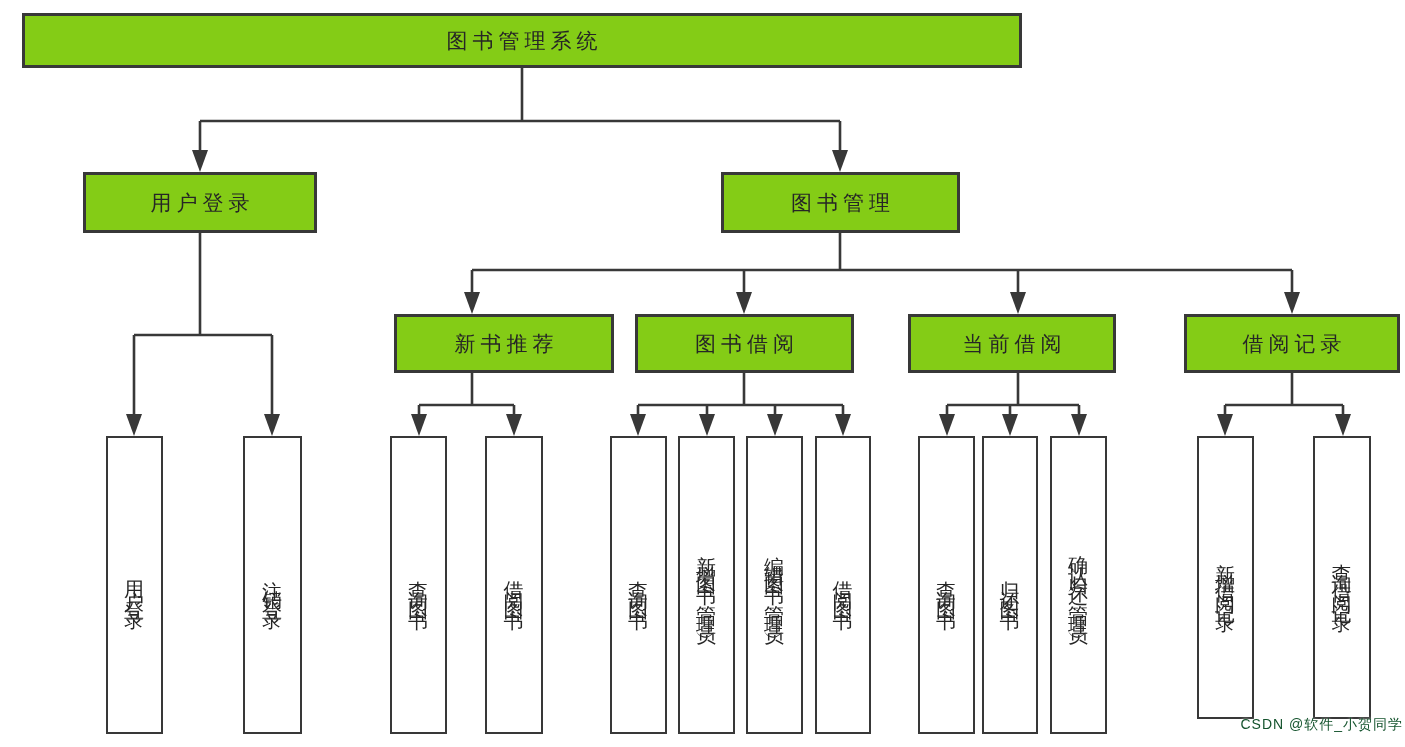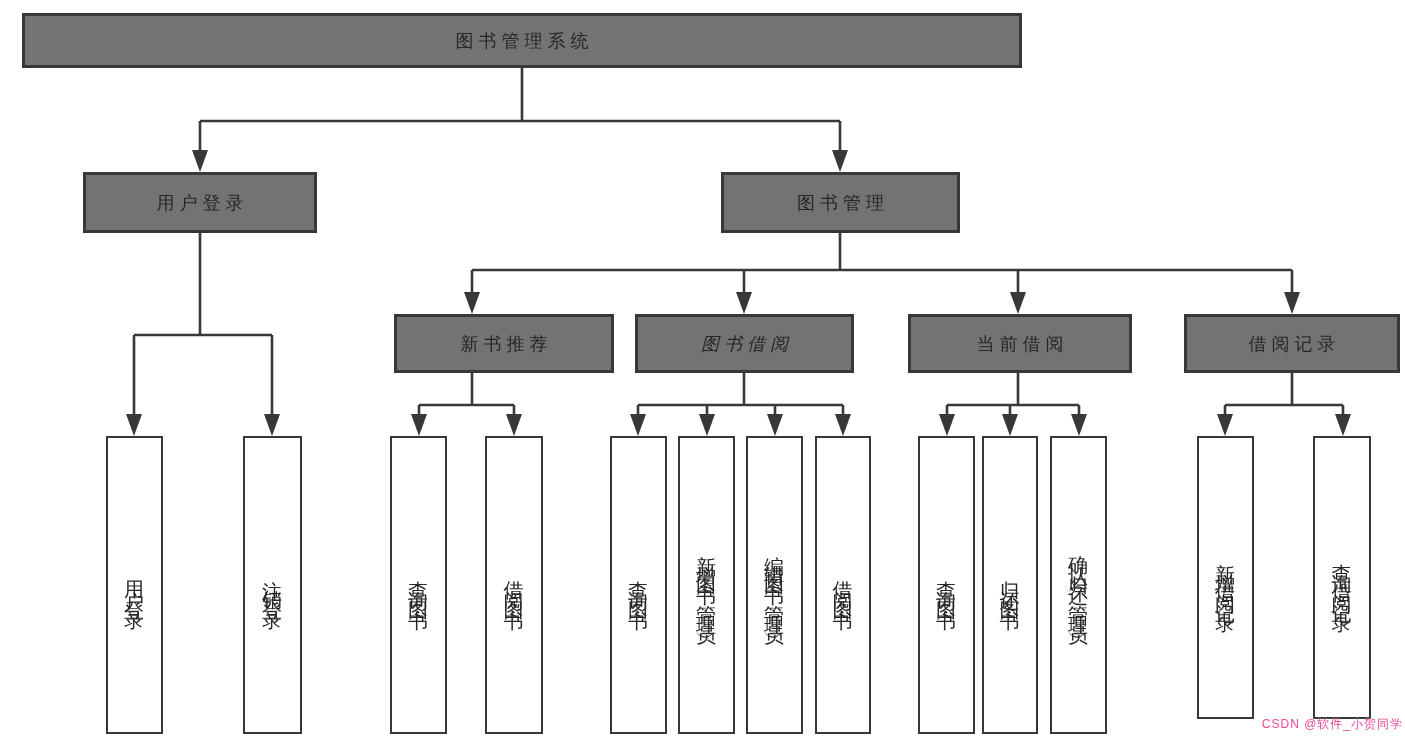--- a/index.html
+++ b/index.html
@@ -13,25 +13,25 @@
   }
   svg.connectors {
     position: absolute;
     left: 0; top: 0;
     z-index: 1;
   }
   .hbox {
     position: absolute;
     box-sizing: border-box;
     border: 3px solid #383838;
-    background: #737373;
+    background: #84cc16;
     display: flex;
     align-items: center;
     justify-content: center;
-    font-size: 18px;
+    font-size: 21px;
     letter-spacing: 5px;
     text-indent: 5px;
     color: #262626;
     z-index: 2;
     white-space: nowrap;
   }
   .vbox {
     position: absolute;
     box-sizing: border-box;
     border: 2.5px solid #383838;
@@ -48,23 +48,23 @@
     line-height: 1;
     letter-spacing: 10px;
     color: #262626;
     white-space: nowrap;
   }
   .watermark {
     position: absolute;
     top: 716px;
     right: 2px;
     z-index: 3;
-    font-size: 12px;
+    font-size: 14px;
     letter-spacing: 1px;
-    color: #ec4899;
+    color: #14532d;
     text-shadow: 0 0 3px #ffffff;
     white-space: nowrap;
   }
 </style>
 </head>
 <body>
 
 <div class="canvas">
 
   <svg class="connectors" width="1405" height="747" viewBox="0 0 1405 747">
@@ -140,24 +140,24 @@
   <div class="hbox" style="left:83px; top:172px; width:234px; height:61px;">
     <span>用户登录</span>
   </div>
   <div class="hbox" style="left:721px; top:172px; width:239px; height:61px;align-items:center;">
     <span>图书管理</span>
   </div>
 
   <div class="hbox" style="left:362px; top:314px; width:220px; height:59px;margin-left:32px;">
     <span>新书推荐</span>
   </div>
-  <div class="hbox" style="left:635px; top:314px; width:219px; height:59px;font-style:italic;">
+  <div class="hbox" style="left:635px; top:314px; width:219px; height:59px;">
     <span>图书借阅</span>
   </div>
-  <div class="hbox" style="left:908px; top:314px; width:224px; height:59px;">
+  <div class="hbox" style="left:908px; top:314px; width:208px; height:59px;">
     <span>当前借阅</span>
   </div>
   <div class="hbox" style="left:1184px; top:314px; width:216px; height:59px;">
     <span>借阅记录</span>
   </div>
 
   <div class="vbox" style="left:106px; top:436px; width:57px; height:298px;">
     <span class="vtext">用户登录</span>
   </div>
   <div class="vbox" style="left:243px; top:436px; width:59px; height:298px;">

